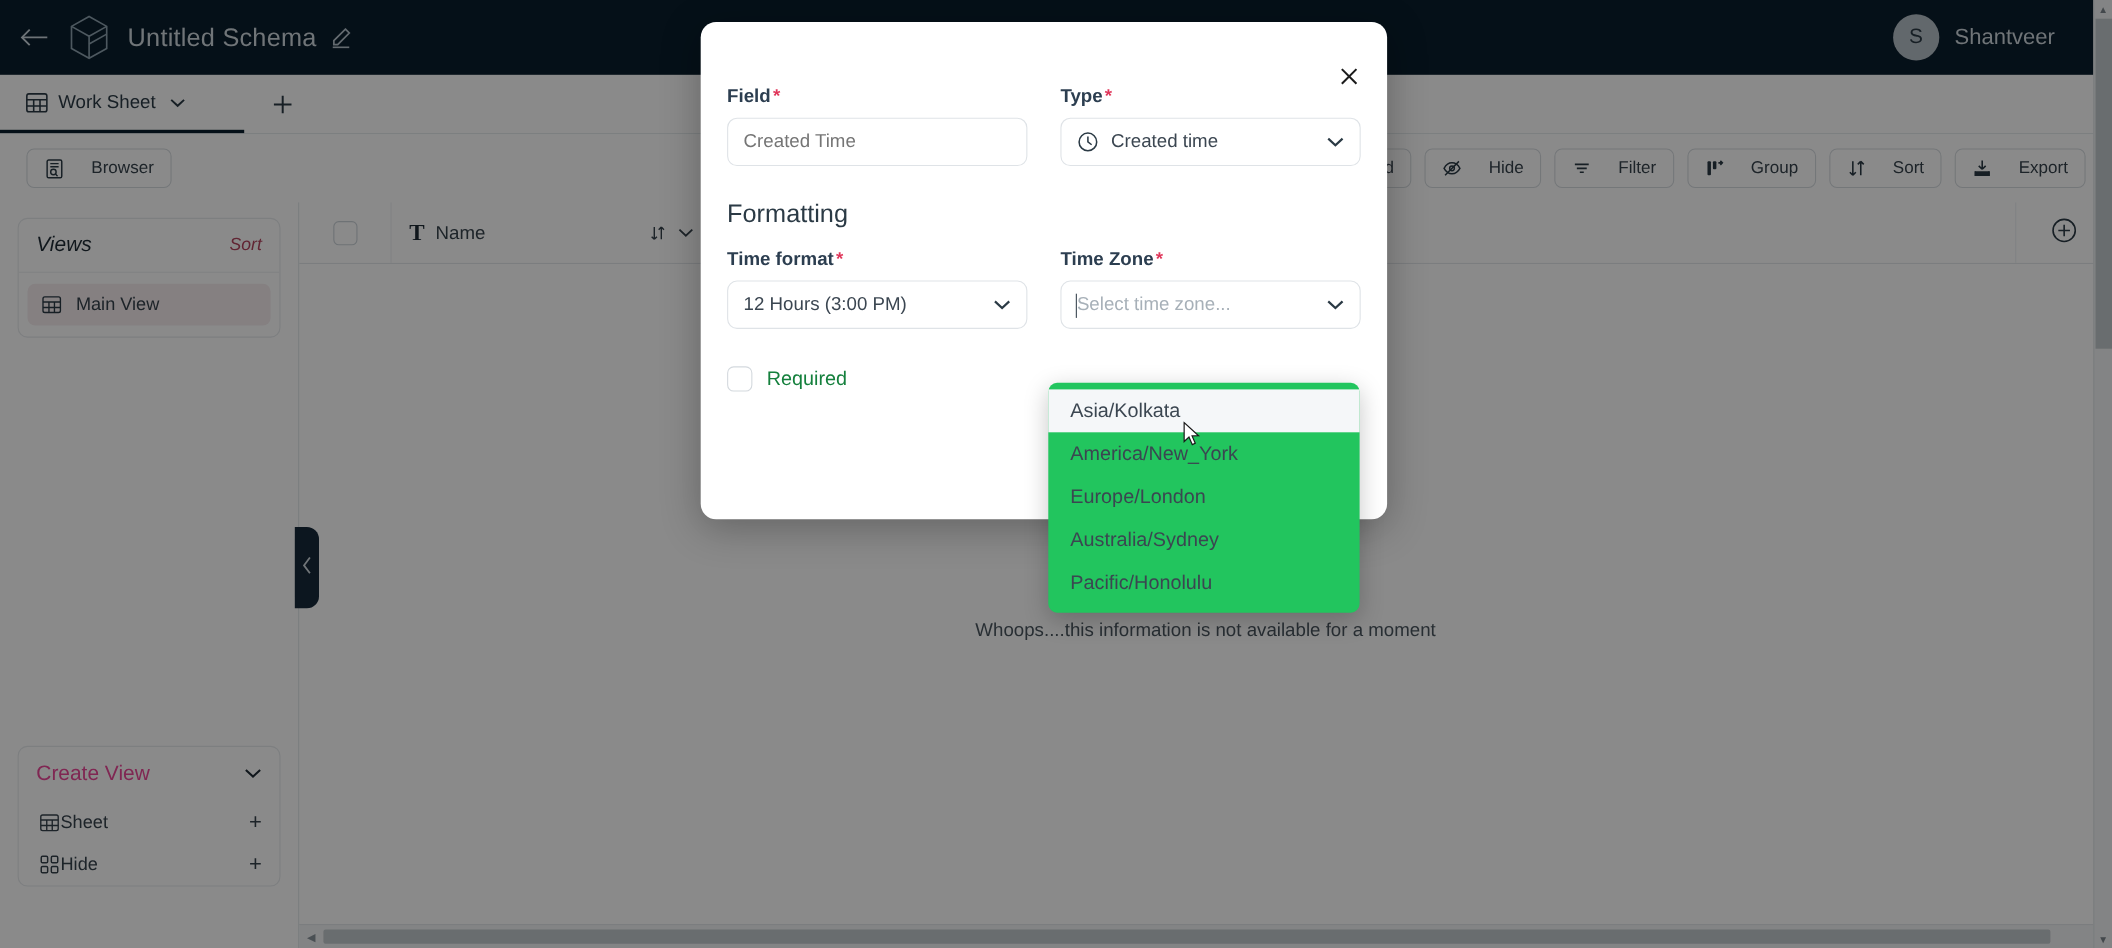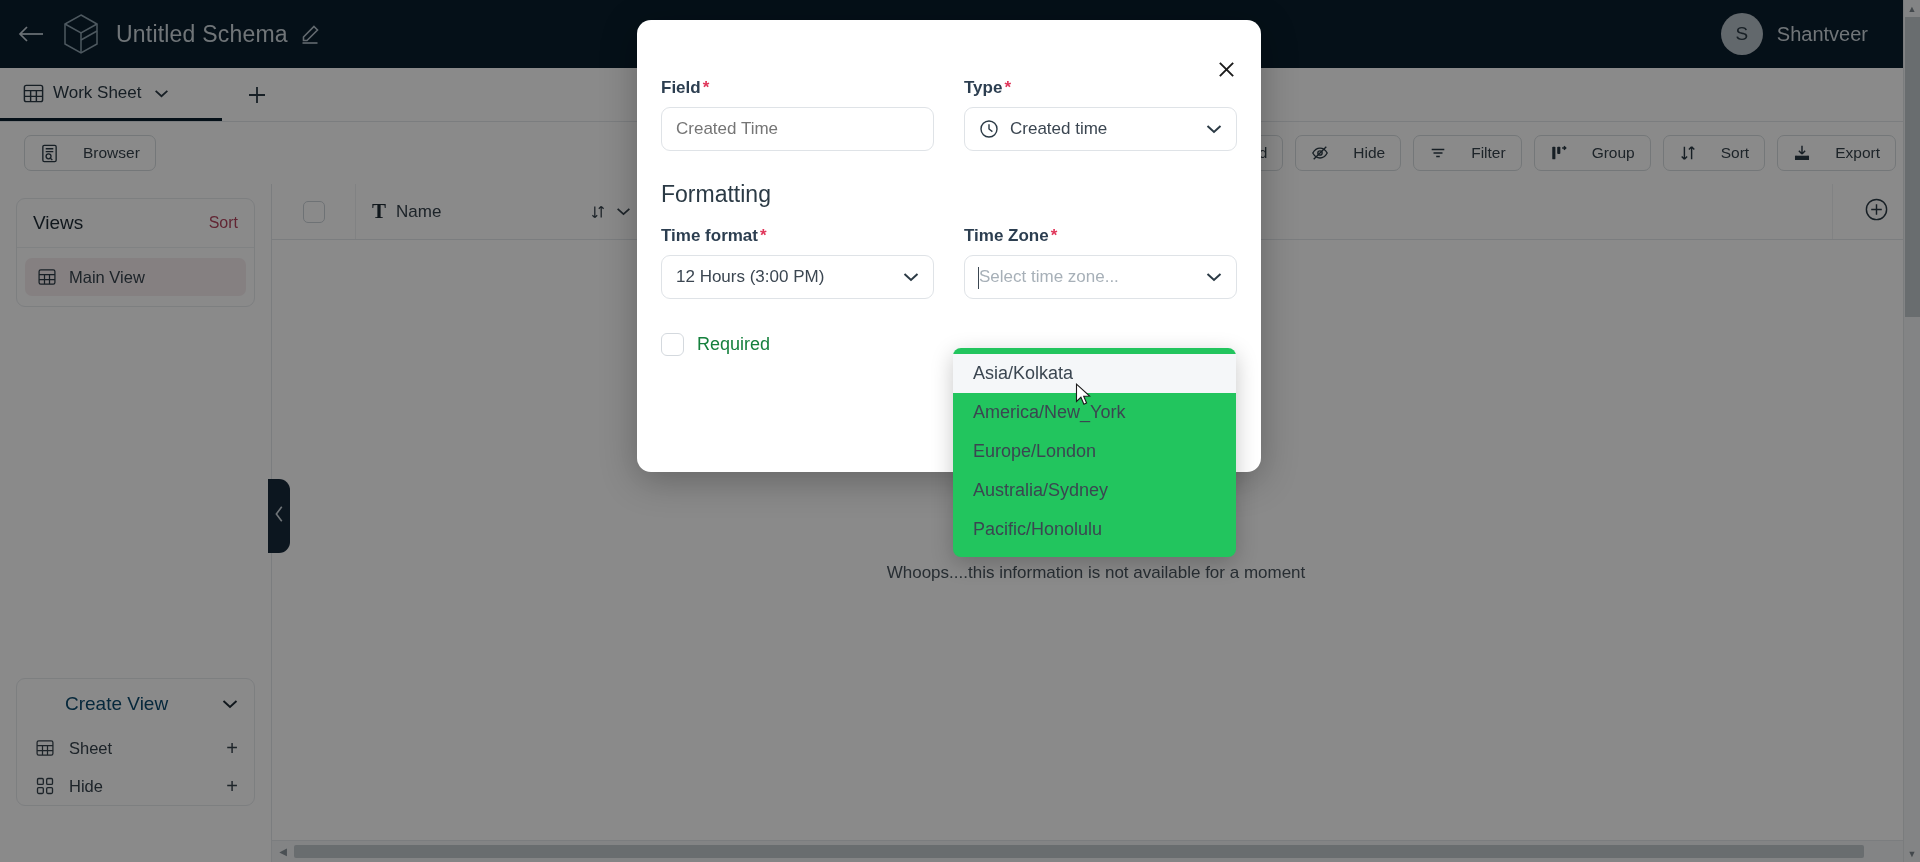--- a/index.html
+++ b/index.html
@@ -106,20 +106,21 @@
     position: relative;
   }
   .views-card {
     border: 1px solid #e7eaed; border-radius: 9px;
     overflow: hidden;
   }
   .views-head {
     display: flex; align-items: center; justify-content: space-between;
     padding: 13px 16px;
     border-bottom: 1px solid #edf0f2;
+    font-style: italic;
   }
   .views-title { font-size: 19px; color: #1f2b35; }
   .views-sort { font-size: 16px; color: #b4455f; cursor: pointer; }
   .views-list { padding: 10px 8px; }
   .view-item {
     display: flex; align-items: center; gap: 12px;
     padding: 9px 12px; border-radius: 7px;
     background: #f6edef; cursor: pointer;
   }
   .view-item .ic { color: #2b3a45; display:flex; }
@@ -130,23 +131,23 @@
   .create-view-card {
     border-top: 1px solid #e7eaed;
     border: 1px solid #e7eaed; border-radius: 9px;
     margin-bottom: 42px;
   }
   .cv-head {
     display: flex; align-items: center; justify-content: space-between;
     padding: 14px 16px;
     cursor: pointer;
   }
-  .cv-title { font-size: 19px; color: #0c4a6e; margin-left: 32px; }
+  .cv-title { font-size: 19px; color: #ec4899; }
   .cv-row {
-    display: flex; align-items: center; gap: 14px;
+    display: flex; align-items: center; 
     padding: 9px 16px 9px 18px;
     cursor: pointer;
   }
   .cv-row .ic { color: #37434d; display:flex; }
   .cv-row-label { font-size: 16.5px; color: #37434d; flex: 1; }
   .cv-plus { font-size: 20px; color: #37434d; line-height: 1; }
 
   
   .collapse-handle {
     position: absolute; right: -19px; top: 295px;

